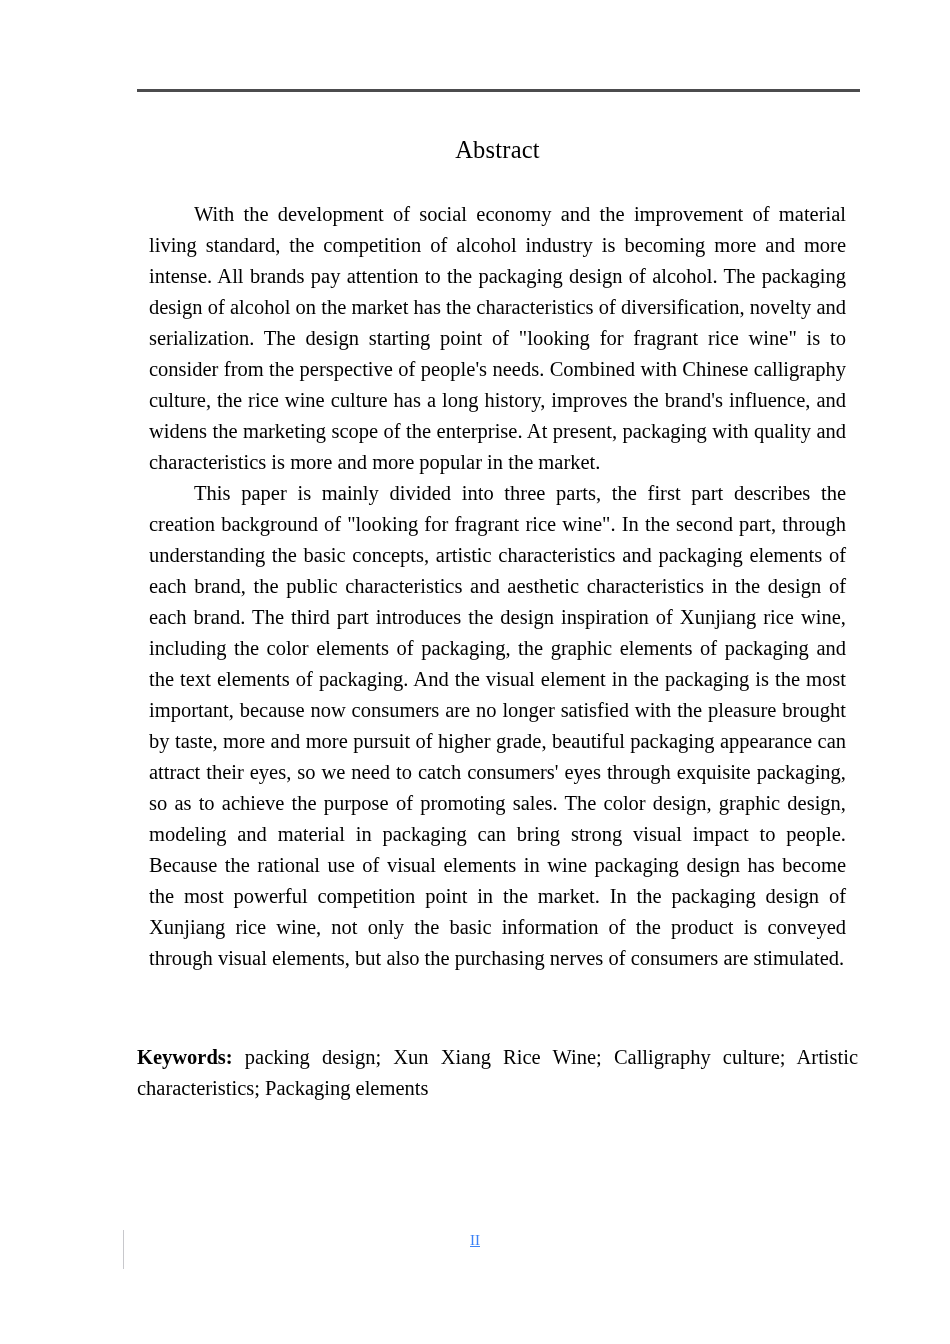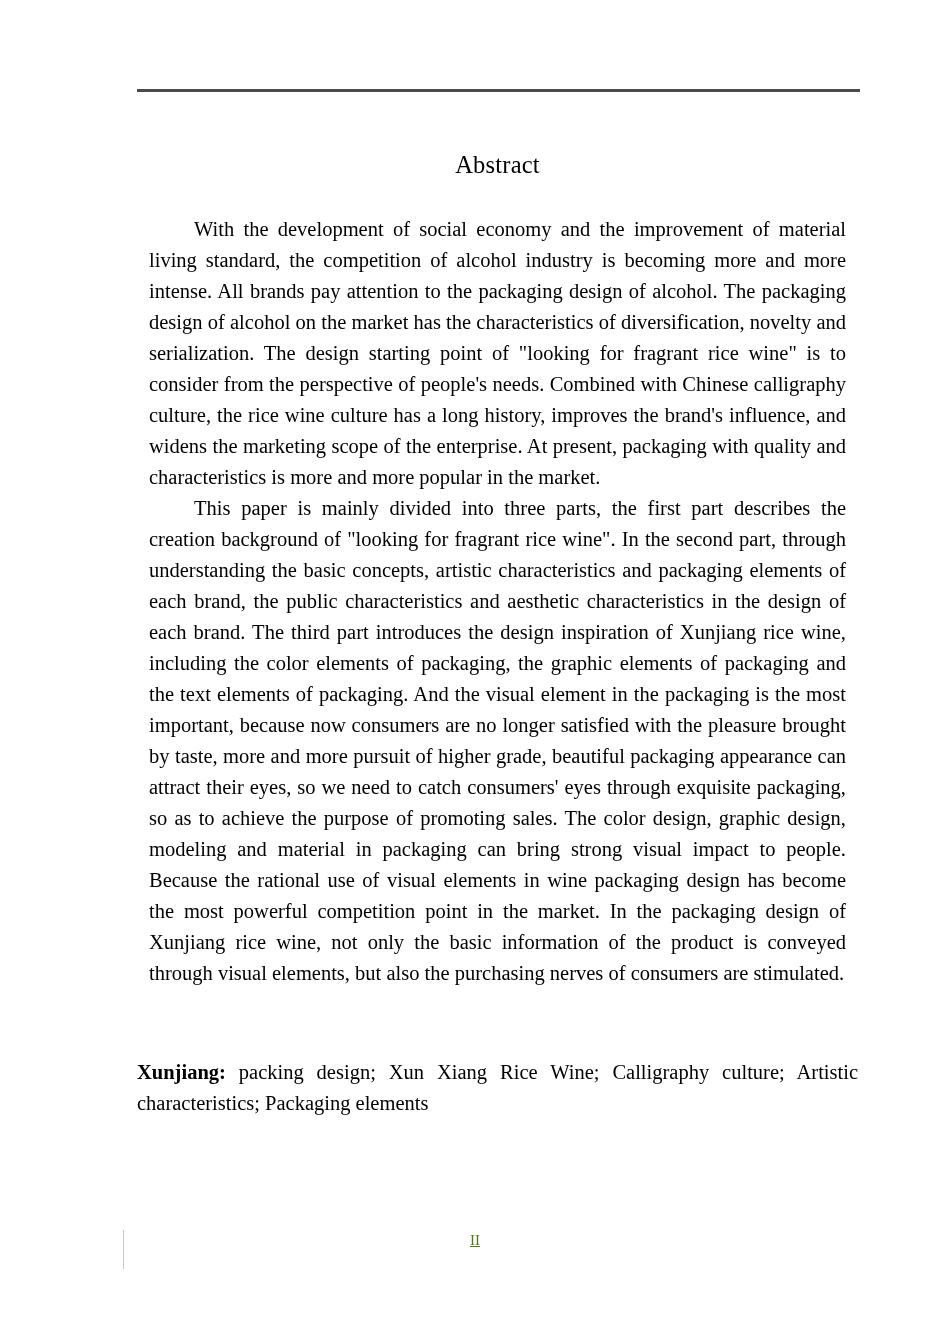--- a/index.html
+++ b/index.html
@@ -42,21 +42,21 @@
     left: 137px;
     top: 132px;
     width: 721px;
   }
 
   .doc-title {
     font-size: 24.5px;
     line-height: 34px;
     font-weight: normal;
     text-align: center;
-    margin: 16px 0 32px 0;
+    margin: 1px 0 32px 0;
     letter-spacing: 0.2px;
   }
 
   .body-block {
     font-size: 20.5px;
     line-height: 31px;
     text-align: justify;
     text-justify: inter-word;
     -webkit-hyphens: none;
     hyphens: none;
@@ -90,21 +90,21 @@
     background: #c8c8cc;
   }
   .page-number {
     position: absolute;
     left: 0;
     top: 1230px;
     width: 950px;
     text-align: center;
     font-size: 15px;
     line-height: 20px;
-    color: #4d7c0f;
+    color: #3b82f6;
     font-family: "Liberation Serif", "DejaVu Serif", serif;
     text-decoration: underline;
   }
 </style>
 </head>
 <body>
 
 <div class="page">
 
   <div class="header-zone">
@@ -113,21 +113,21 @@
 
   <div class="content">
 
     <h1 class="doc-title">Abstract</h1>
 
     <div class="body-block">
       <p>With the development of social economy and the improvement of material living standard, the competition of alcohol industry is becoming more and more intense. All brands pay attention to the packaging design of alcohol. The packaging design of alcohol on the market has the characteristics of diversification, novelty and serialization. The design starting point of "looking for fragrant rice wine" is to consider from the perspective of people's needs. Combined with Chinese calligraphy culture, the rice wine culture has a long history, improves the brand's influence, and widens the marketing scope of the enterprise. At present, packaging with quality and characteristics is more and more popular in the market.</p>
       <p>This paper is mainly divided into three parts, the first part describes the creation background of "looking for fragrant rice wine". In the second part, through understanding the basic concepts, artistic characteristics and packaging elements of each brand, the public characteristics and aesthetic characteristics in the design of each brand. The third part introduces the design inspiration of Xunjiang rice wine, including the color elements of packaging, the graphic elements of packaging and the text elements of packaging. And the visual element in the packaging is the most important, because now consumers are no longer satisfied with the pleasure brought by taste, more and more pursuit of higher grade, beautiful packaging appearance can attract their eyes, so we need to catch consumers' eyes through exquisite packaging, so as to achieve the purpose of promoting sales. The color design, graphic design, modeling and material in packaging can bring strong visual impact to people. Because the rational use of visual elements in wine packaging design has become the most powerful competition point in the market. In the packaging design of Xunjiang rice wine, not only the basic information of the product is conveyed through visual elements, but also the purchasing nerves of consumers are stimulated.</p>
     </div>
 
-    <p class="keywords"><span class="kw-label">Xunjiang:</span><span> packing design; Xun Xiang Rice Wine; Calligraphy culture; Artistic characteristics; Packaging elements</span></p>
+    <p class="keywords"><span class="kw-label">Keywords:</span><span> packing design; Xun Xiang Rice Wine; Calligraphy culture; Artistic characteristics; Packaging elements</span></p>
 
   </div>
 
   <div class="footer-tick"></div>
 
   <div class="page-number">II</div>
 
 </div>
 
 </body></html>

